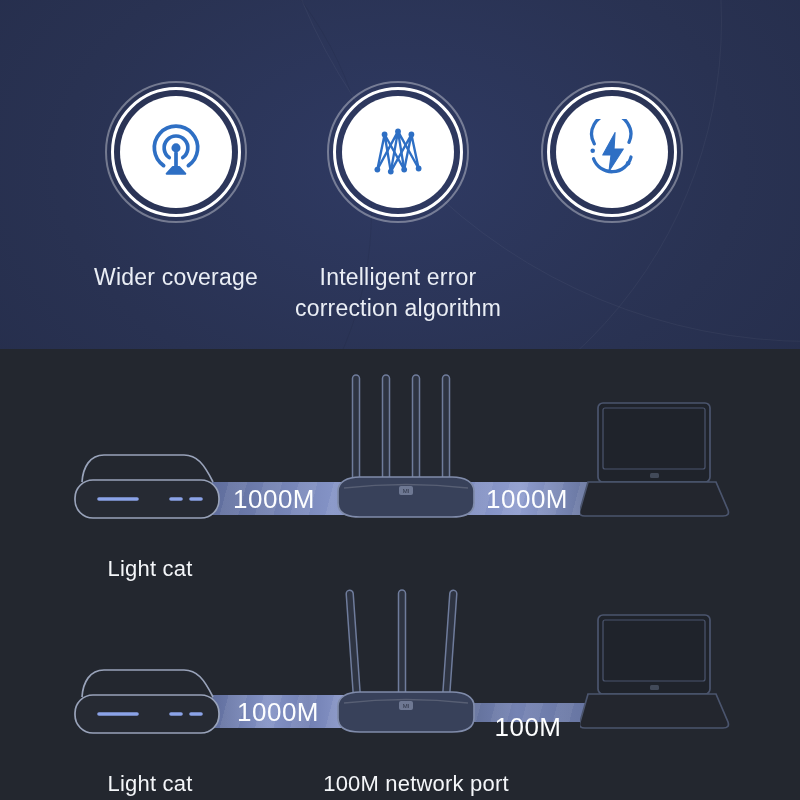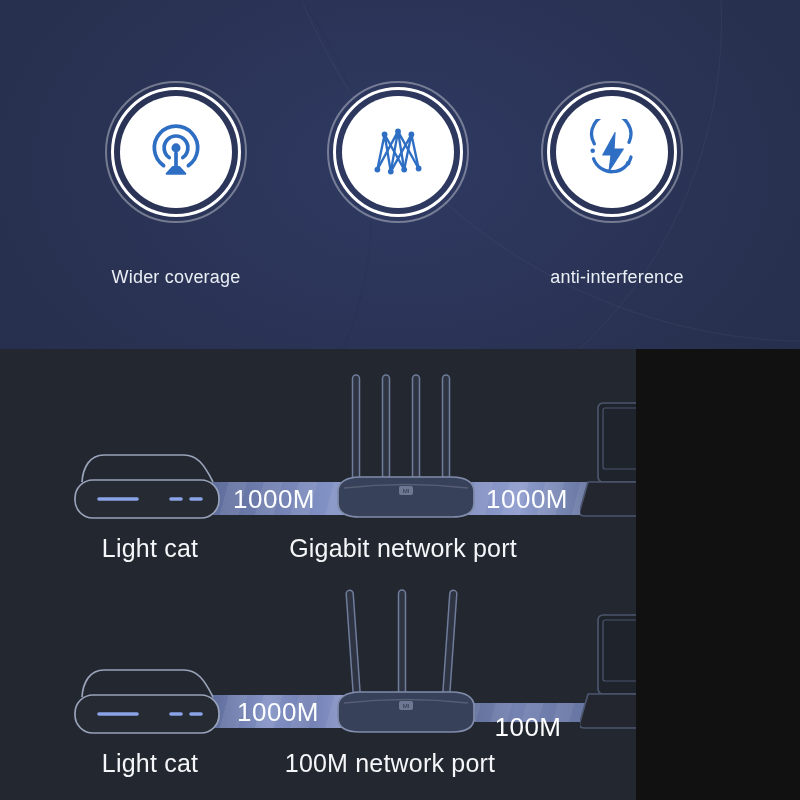--- a/index.html
+++ b/index.html
@@ -23,51 +23,51 @@
     background:#ffffff;display:flex;align-items:center;justify-content:center;
   }
   .badge::before{content:'';position:absolute;inset:-9px;border:3px solid #ffffff;border-radius:50%;}
   .badge::after{content:'';position:absolute;inset:-15px;border:2px solid rgba(255,255,255,0.35);border-radius:50%;}
   .badge.b1{left:120px;top:96px;}
   .badge.b2{left:342px;top:96px;}
   .badge.b3{left:556px;top:96px;}
   .badge svg{width:66px;height:66px;}
   .feature-label{
     position:absolute;width:260px;top:262px;text-align:center;
-    color:#eaeef5;font-size:18px;line-height:31px;letter-spacing:.2px;
+    color:#eaeef5;font-size:23px;line-height:31px;letter-spacing:.2px;
   }
   .feature-label.f1{left:46px;}
   .feature-label.f2{left:268px;}
   .feature-label.f3{left:487px;}
   .feature-label span{display:block;}
 
   
   .bottom{
-    position:absolute;left:0;top:349px;width:636px;height:451px;
+    position:absolute;left:0;top:349px;width:800px;height:451px;
     background:#23272f;overflow:hidden;
   }
   .band{
     position:absolute;height:33px;
     background:
       repeating-linear-gradient(105deg, rgba(255,255,255,0) 0 16px, rgba(255,255,255,0.07) 16px 34px),
       linear-gradient(90deg,#5f6d9c 0%, #8493c6 32%, #7280b3 55%, #8e9cce 82%, #67759f 100%);
   }
   .band.thin{height:19px;
       background:
       repeating-linear-gradient(105deg, rgba(255,255,255,0) 0 14px, rgba(255,255,255,0.06) 14px 30px),
       linear-gradient(90deg,#5a688f 0%, #7583b3 45%, #65739f 100%);
   }
   .band-label{
     position:absolute;transform:translateX(-50%);
     color:#fdfeff;font-size:26px;line-height:28px;letter-spacing:.5px;white-space:nowrap;
   }
   .device{position:absolute;}
   .diagram-label{
     position:absolute;transform:translateX(-50%);
-    color:#f4f6f9;font-size:25px;line-height:27px;white-space:nowrap;letter-spacing:.2px;
+    color:#f4f6f9;font-size:22px;line-height:27px;white-space:nowrap;letter-spacing:.2px;margin-top:20px;
   }
 </style>
 </head>
 <body>
 
 <div class="page">
 
   <section class="top">
     <div class="deco-ring r1"></div>
     <div class="deco-ring r2"></div>
@@ -112,22 +112,25 @@
         </g>
         <circle cx="13.3" cy="30.7" r="2.2" fill="#2e6fc4"></circle>
         <circle cx="47.6" cy="42.9" r="2.2" fill="#2e6fc4"></circle>
         <path d="M35,13 L23,35 L31,35 L29,51 L43,29 L34,29 Z" fill="#2e6fc4" stroke="#2e6fc4" stroke-width="1" stroke-linejoin="round"></path>
       </svg>
     </div>
 
     <div class="feature-label f1">
       <span>Wider coverage</span>
     </div>
+    <div class="feature-label f2">
+      <span>Intelligent error</span>
+      <span>correction algorithm</span>
+    </div>
     <div class="feature-label f3">
-      <span>anti-interference</span>
     </div>
   </section>
 
   <section class="bottom">
 
     <div class="band" style="left:212px;top:133px;width:376px;"></div>
     <span class="band-label" style="left:274px;top:136px;">1000M</span>
     <span class="band-label" style="left:527px;top:136px;">1000M</span>
 
     <svg class="device" style="left:73px;top:102px;" width="150" height="70" viewBox="0 0 150 70">
@@ -154,21 +157,20 @@
     </svg>
 
     <svg class="device" style="left:580px;top:51px;" width="152" height="122" viewBox="0 0 152 122">
       <rect x="18" y="3" width="112" height="79" rx="5" fill="#1f232b" stroke="#4b556e" stroke-width="1.7"></rect>
       <rect x="23" y="8" width="102" height="61" rx="2" fill="none" stroke="#4b556e" stroke-width="1.2"></rect>
       <rect x="70" y="73" width="9" height="5" rx="1.5" fill="rgba(120,132,160,0.4)"></rect>
       <path d="M8,82 L136,82 L148,110 Q150,116 143,116 L5,116 Q-2,116 0,110 Z" fill="#23262e" stroke="#4b556e" stroke-width="1.7"></path>
     </svg>
 
     <span class="diagram-label" style="left:150px;top:186px;">Light cat</span>
-    <span class="diagram-label" style="left:403px;top:186px;">Gigabit network port</span>
 
     <div class="band" style="left:212px;top:346px;width:175px;"></div>
     <div class="band thin" style="left:450px;top:354px;width:148px;"></div>
     <span class="band-label" style="left:278px;top:349px;">1000M</span>
     <span class="band-label" style="left:528px;top:364px;">100M</span>
 
     <svg class="device" style="left:73px;top:317px;" width="150" height="70" viewBox="0 0 150 70">
       <path d="M9,31 C10,16 17,4 31,4 L111,4 C124,4 131,13 140,31" fill="none" stroke="#99a3ba" stroke-width="1.7"></path>
       <rect x="2" y="29" width="144" height="38" rx="18" fill="#262a33" stroke="#99a3ba" stroke-width="1.7"></rect>
       <g stroke="#8ba3e8" stroke-width="3.6" stroke-linecap="round">
@@ -191,16 +193,16 @@
     </svg>
 
     <svg class="device" style="left:580px;top:263px;" width="152" height="122" viewBox="0 0 152 122">
       <rect x="18" y="3" width="112" height="79" rx="5" fill="#1f232b" stroke="#4b556e" stroke-width="1.7"></rect>
       <rect x="23" y="8" width="102" height="61" rx="2" fill="none" stroke="#4b556e" stroke-width="1.2"></rect>
       <rect x="70" y="73" width="9" height="5" rx="1.5" fill="rgba(120,132,160,0.4)"></rect>
       <path d="M8,82 L136,82 L148,110 Q150,116 143,116 L5,116 Q-2,116 0,110 Z" fill="#23262e" stroke="#4b556e" stroke-width="1.7"></path>
     </svg>
 
     <span class="diagram-label" style="left:150px;top:401px;">Light cat</span>
-    <span class="diagram-label" style="left:390px;top:401px;">100M network port</span>
+    <span class="diagram-label" style="left:416px;top:401px;">100M network port</span>
 
   </section>
 </div>
 
 </body></html>

